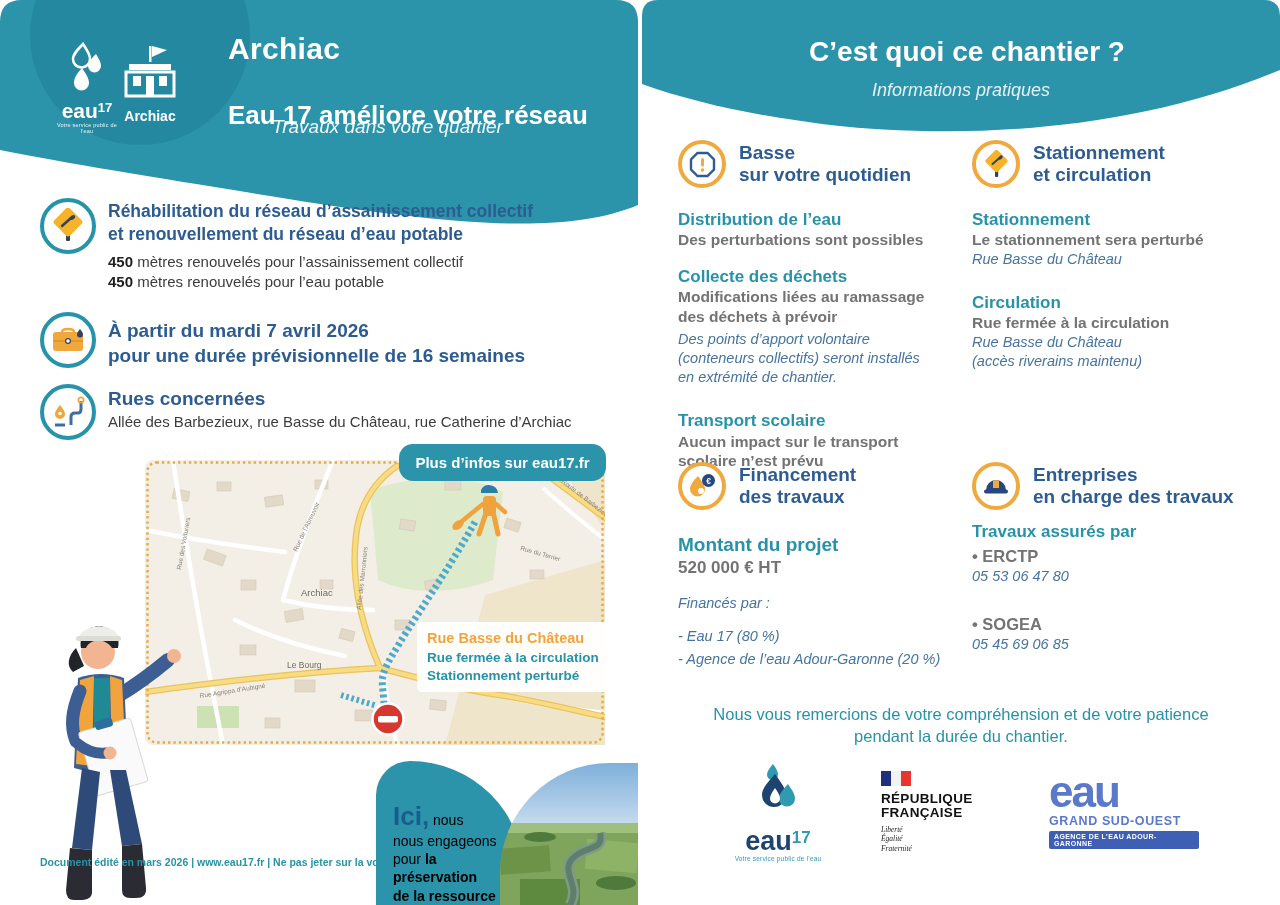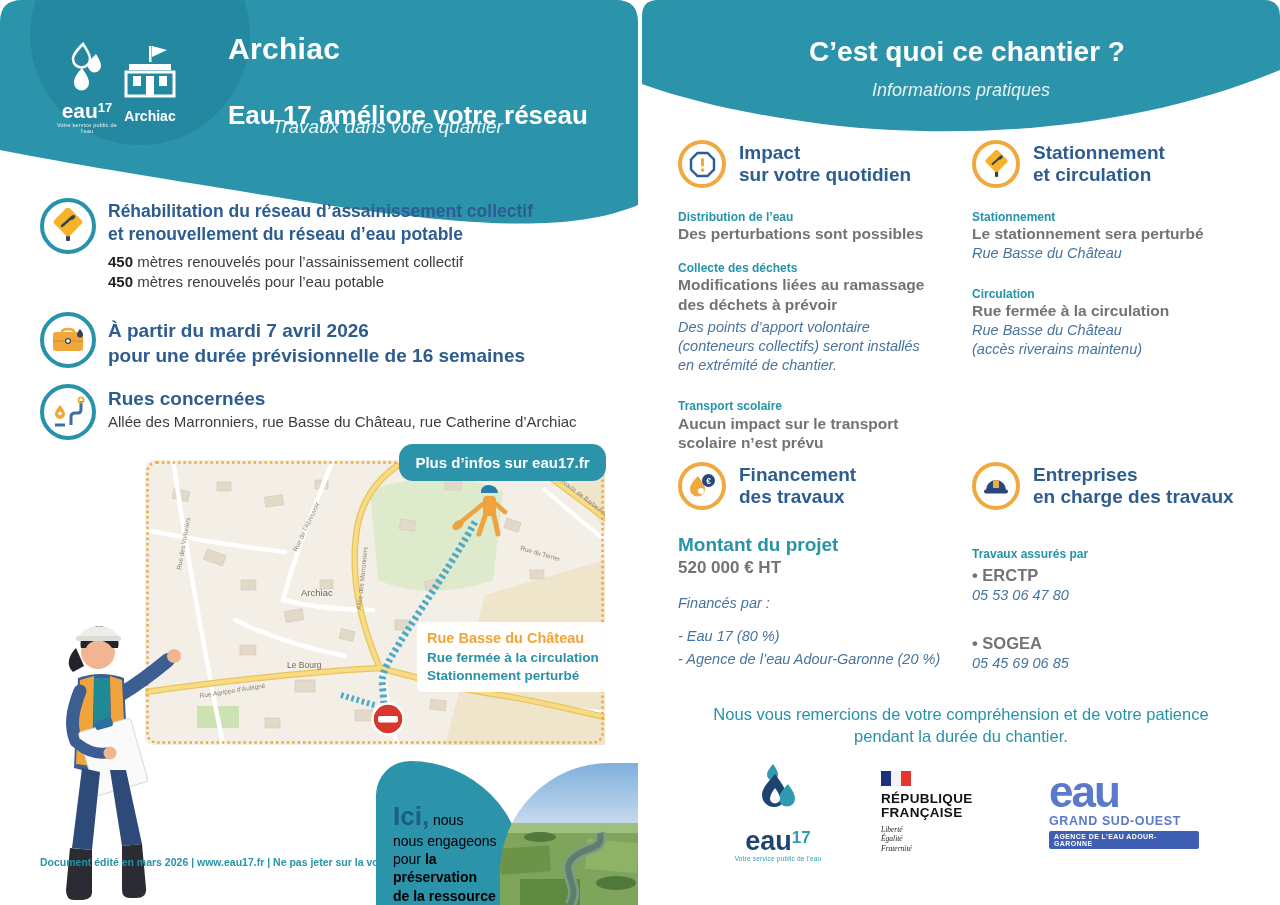--- a/index.html
+++ b/index.html
@@ -39,21 +39,21 @@
   .photo-wrap{border-radius:110px 0 0 0;overflow:hidden;}
   .doc-footer{font-size:10.5px;font-weight:bold;color:#2792A8;}
 
   
   .rh-title{font-size:28px;font-weight:bold;color:#fff;text-align:center;}
   .rh-sub{font-size:18px;font-style:italic;color:rgba(255,255,255,.88);text-align:center;}
   .rsec-head{display:flex;gap:13px;align-items:center;}
   .ricon{width:48px;height:48px;border-radius:50%;border:4px solid #F0A93F;background:#fff;flex:0 0 auto;
          display:flex;align-items:center;justify-content:center;box-sizing:border-box;}
   .rsec-title{font-size:19px;font-weight:bold;color:#2D5C91;line-height:1.18;}
-  .lbl{color:#2792A8;font-weight:bold;font-size:12px;line-height:1.2;}
+  .lbl{color:#2792A8;font-weight:bold;font-size:17px;line-height:1.2;}
   .strongline{color:#737373;font-weight:bold;font-size:15.5px;line-height:1.25;}
   .noteline{color:#46749E;font-style:italic;font-size:14.5px;line-height:1.32;}
   .ritem{margin-top:17px;}
   .thanks{color:#2792A8;font-size:16.5px;text-align:center;line-height:1.35;}
 
   .logos-row{display:flex;justify-content:center;align-items:center;gap:48px;}
   .eau-word{font-size:27px;font-weight:800;color:#1D4370;line-height:1;}
   .eau-num{font-size:17px;font-weight:800;color:#2F9AB0;vertical-align:7px;}
   .eau-tag{font-size:6.5px;color:#2F9AB0;letter-spacing:.2px;}
   .rf-name{font-size:13.5px;font-weight:800;color:#111;line-height:1.05;letter-spacing:.3px;}
@@ -139,21 +139,21 @@
   <div class="abs cicon" style="left:40px;top:384px">
     <svg width="34" height="34" viewBox="0 0 34 34">
       <path d="M20 30 L20 22 Q20 18 24 18 L27 18 Q30 18 30 14 L30 6" fill="none" stroke="#3C6EA5" stroke-width="3"></path>
       <path d="M9 10 C12 14 14 16.5 14 19 a5 5 0 0 1 -10 0 C4 16.5 6 13.5 9 10 Z" fill="#F0A73C"></path>
       <circle cx="9" cy="18.5" r="1.8" fill="#fff"></circle>
       <path d="M4 30 L14 30" stroke="#3C6EA5" stroke-width="3"></path>
       <circle cx="30" cy="5" r="2.6" fill="none" stroke="#F0A73C" stroke-width="1.8"></circle>
     </svg>
   </div>
   <div class="abs sec-blue" style="left:108px;top:386px;font-size:19px">Rues concernées</div>
-  <div class="abs body-line" style="left:108px;top:412px;width:500px">Allée des Marronniers, rue Basse du Château, rue Catherine d’Archiac</div>
+  <div class="abs body-line" style="left:108px;top:412px;width:500px">Allée des Barbezieux, rue Basse du Château, rue Catherine d’Archiac</div>
 
   <div class="abs" style="left:145px;top:460px;width:460px;height:285px">
     <svg width="460" height="285" viewBox="0 0 460 285">
       <rect width="460" height="285" rx="8" fill="#F3EFE7"></rect>
       <path d="M340,135 L460,100 L460,285 L300,285 Z" fill="#EFE5CA"></path>
       <path d="M410,0 L460,0 L460,70 Z" fill="#EFE5CA"></path>
       <path d="M225,30 C280,12 330,16 358,32 L348,120 C300,137 258,132 233,120 Z" fill="#DDEACB"></path>
       <rect x="52" y="246" width="42" height="22" fill="#CDE2B2"></rect>
       <g fill="#E3D9C9" stroke="#D5C8B4" stroke-width="0.6">
         <rect x="28" y="30" width="16" height="10" transform="rotate(12 36 35)"></rect>
@@ -319,21 +319,21 @@
   <div class="abs" style="left:36px;top:140px;width:254px">
     <div class="rsec-head">
       <div class="ricon">
         <svg width="27" height="27" viewBox="0 0 27 27">
           <polygon points="8.5,2 18.5,2 25,8.5 25,18.5 18.5,25 8.5,25 2,18.5 2,8.5" fill="none" stroke="#2D5C91" stroke-width="2.4"></polygon>
           <rect x="12" y="7" width="3" height="8.5" rx="1.5" fill="#F0A93F"></rect>
           <circle cx="13.5" cy="19" r="1.8" fill="#F0A93F"></circle>
         </svg>
       </div>
       <div class="rsec-title">
-        <div>Impact</div>
+        <div>Basse</div>
         <div>sur votre quotidien</div>
       </div>
     </div>
     <div class="ritem" style="margin-top:22px">
       <div class="lbl">Distribution de l’eau</div>
       <div class="strongline">Des perturbations sont possibles</div>
     </div>
     <div class="ritem">
       <div class="lbl">Collecte des déchets</div>
       <div class="strongline">Modifications liées au ramassage des déchets à prévoir</div>
@@ -404,21 +404,21 @@
           <path d="M4 16 a10 10 0 0 1 20 0 Z" fill="#27477E"></path>
           <path d="M11 7 a6 7 0 0 1 6 0 L17 14 L11 14 Z" fill="#F0A93F"></path>
           <rect x="2" y="15.5" width="24" height="4" rx="2" fill="#27477E"></rect>
         </svg>
       </div>
       <div class="rsec-title">
         <div>Entreprises</div>
         <div>en charge des travaux</div>
       </div>
     </div>
-    <div class="lbl" style="margin-top:37px">Travaux assurés par</div>
+    <div class="lbl" style="margin-top:12px">Travaux assurés par</div>
     <div class="strongline" style="margin-top:4px;font-size:16.5px">• ERCTP</div>
     <div class="noteline">05 53 06 47 80</div>
     <div class="strongline" style="margin-top:28px;font-size:16.5px">• SOGEA</div>
     <div class="noteline">05 45 69 06 85</div>
   </div>
 
   <div class="abs thanks" style="left:20px;right:20px;top:703px">
     <div>Nous vous remercions de votre compréhension et de votre patience</div>
     <div>pendant la durée du chantier.</div>
   </div>

